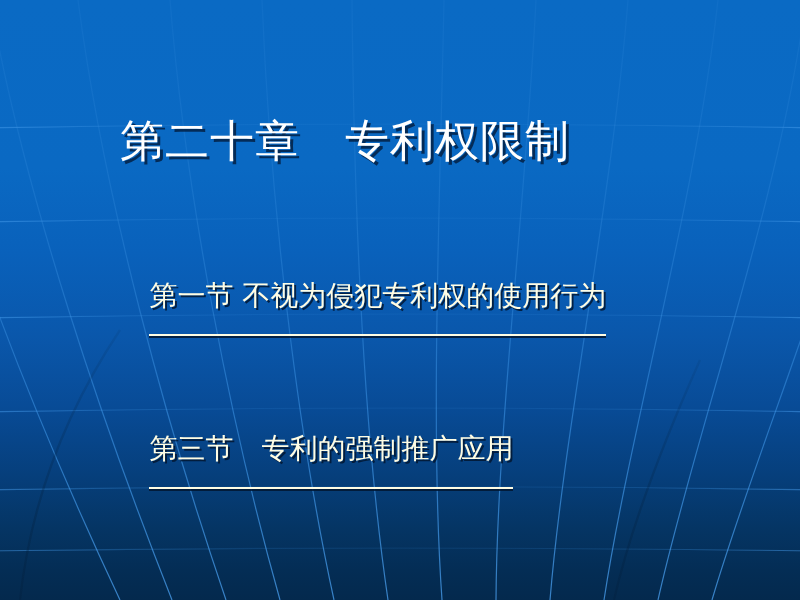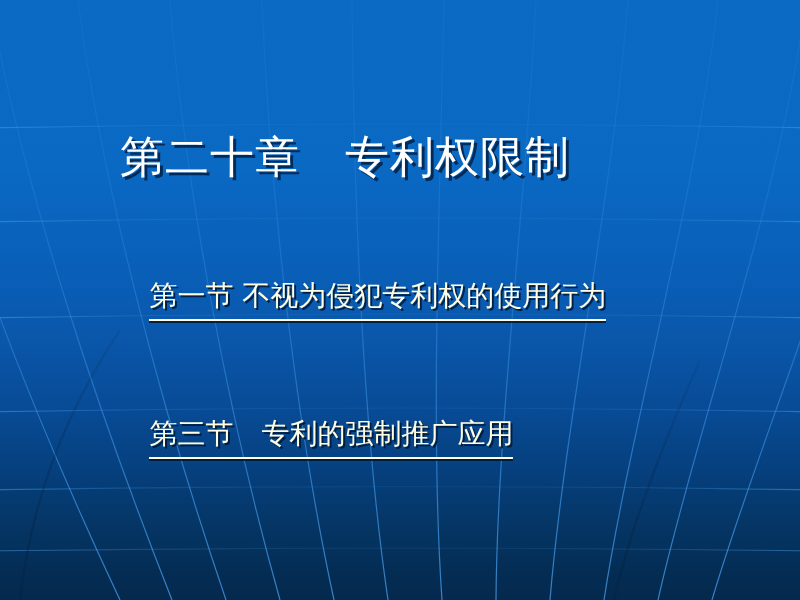--- a/index.html
+++ b/index.html
@@ -35,21 +35,20 @@
   }
   
   #title-block {
     position: absolute;
     left: 0;
     top: 112px;
     width: 800px;
     text-align: left;
     padding-left: 120px;
     box-sizing: border-box;
-    margin-top: 16px;
   }
   #slide-title {
     display: inline-block;
     color: #ffffff;
     font-size: 44px;
     line-height: 58px;
     letter-spacing: 1px;
     white-space: pre;
     text-shadow: 3px 3px 0 rgba(3, 28, 60, 0.80);
     font-family: "DejaVu Serif", "Liberation Serif", serif;
@@ -73,21 +72,21 @@
     text-decoration: none;
     font-family: "DejaVu Serif", "Liberation Serif", serif;
     text-shadow: 2px 2px 0 rgba(2, 22, 48, 0.85);
     width: fit-content;
     position: relative;
     cursor: pointer;
   }
   .section-link .txt {
     display: inline-block;
     border-bottom: 2px solid #fffde4;
-    padding-bottom: 1px;
+    padding-bottom: 16px;
     box-shadow: 0 2px 0 rgba(2, 22, 48, 0.85);
   }
 </style>
 </head>
 <body>
 
 <div id="slide">
 
   <svg id="globe-grid" viewBox="0 0 800 600" preserveAspectRatio="none">
     <defs>

